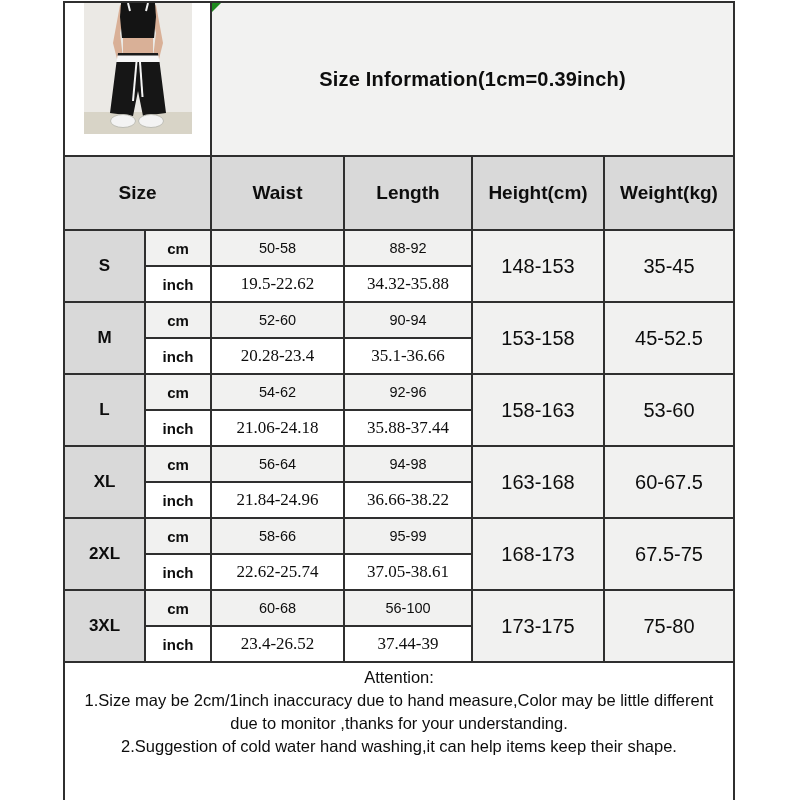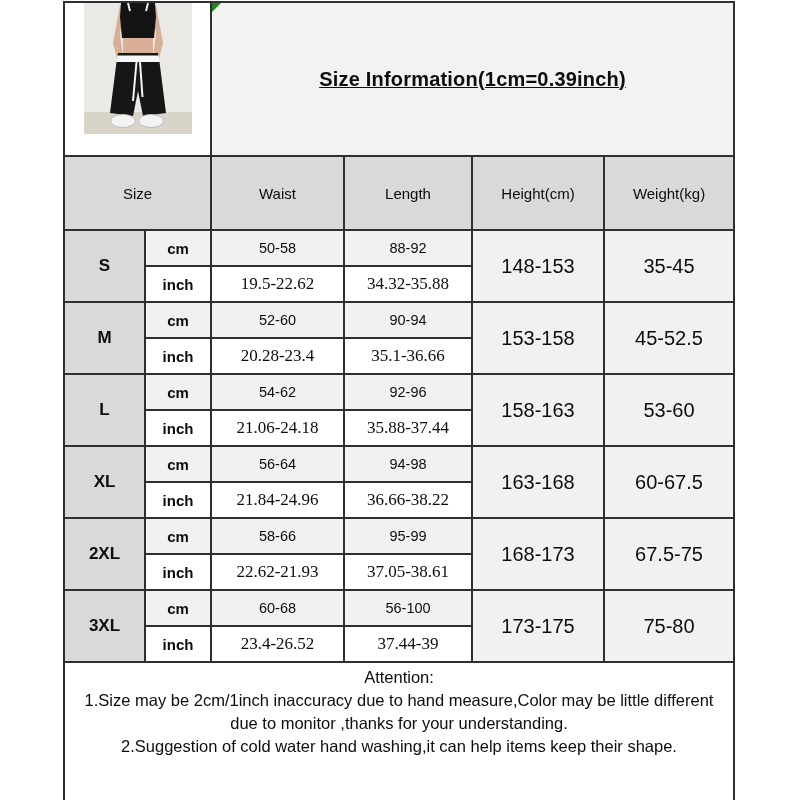--- a/index.html
+++ b/index.html
@@ -21,37 +21,37 @@
   table.chart{
     position:absolute;left:63px;top:1px;width:672px;
     border-collapse:collapse;table-layout:fixed;
     border:2px solid var(--border-dark);
   }
   td,th{
     border:2px solid var(--border-dark);
     text-align:center;vertical-align:middle;
     overflow:hidden;white-space:nowrap;
   }
-  tr.r-top{height:154px;text-decoration:underline;}
+  tr.r-top{height:154px;}
   tr.r-head{height:74px;}
   tr.r-sub{height:36px;}
   tr.r-attn{height:140px;}
 
   td.c-img{background:var(--row-white);vertical-align:top;padding:0;}
   td.c-img svg{display:block;margin:0 auto;}
   td.c-title{background:var(--title-bg);position:relative;}
   .title-text{font-size:20px;font-weight:bold;letter-spacing:0.2px;}
   .corner-marker{
     position:absolute;top:0;left:0;width:9px;height:9px;
     background:var(--marker-green);
     clip-path:polygon(0 0,100% 0,0 100%);
   }
   tr.r-head th{
     background:var(--header-gray);
-    font-size:15px;font-weight:normal;
+    font-size:19px;font-weight:bold;
   }
   th.size-head{font-size:17px;}
   td.size-label{
     background:var(--header-gray);
     font-size:17px;font-weight:bold;
   }
   td.unit{font-weight:bold;font-size:15px;}
   td.bg-lt{background:var(--row-light);}
   td.bg-wh{background:var(--row-white);}
   td.val-cm{font-size:14.5px;}
@@ -175,21 +175,21 @@
   <tr class="r-sub r-cm">
     <td class="size-label" rowspan="2">2XL</td>
     <td class="unit bg-lt sep">cm</td>
     <td class="val-cm bg-lt sep">58-66</td>
     <td class="val-cm bg-lt sep">95-99</td>
     <td class="val-hw" rowspan="2">168-173</td>
     <td class="val-hw" rowspan="2">67.5-75</td>
   </tr>
   <tr class="r-sub">
     <td class="unit bg-wh">inch</td>
-    <td class="val-inch bg-wh">22.62-21.93</td>
+    <td class="val-inch bg-wh">22.62-25.74</td>
     <td class="val-inch bg-wh">37.05-38.61</td>
   </tr>
 
   <tr class="r-sub r-cm">
     <td class="size-label" rowspan="2">3XL</td>
     <td class="unit bg-lt sep">cm</td>
     <td class="val-cm bg-lt sep">60-68</td>
     <td class="val-cm bg-lt sep">56-100</td>
     <td class="val-hw" rowspan="2">173-175</td>
     <td class="val-hw" rowspan="2">75-80</td>

